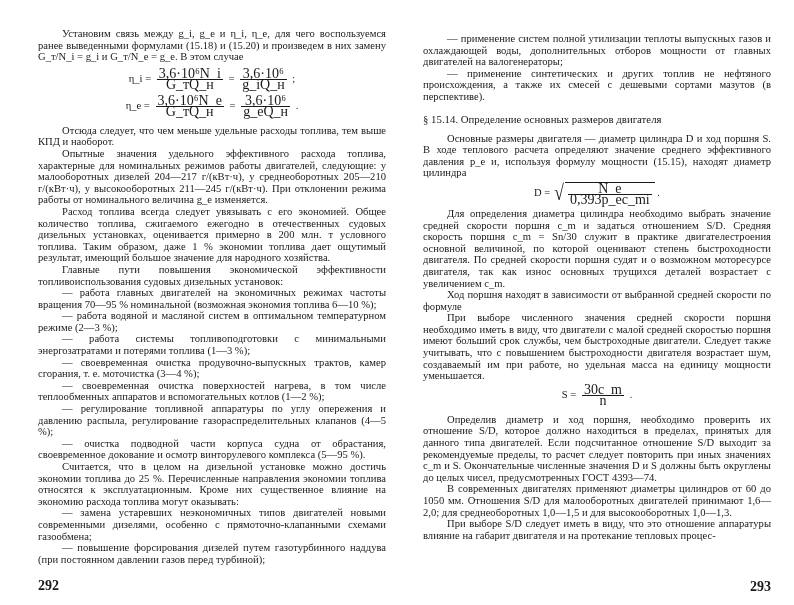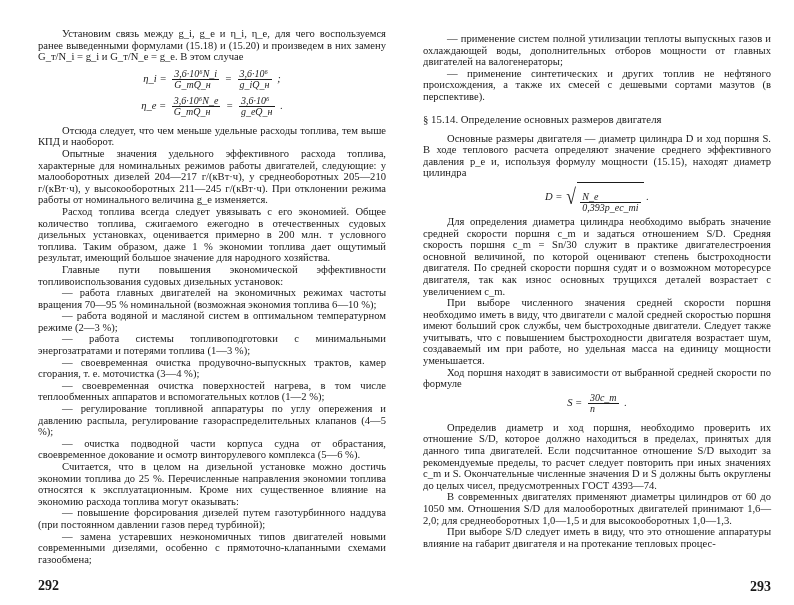--- a/index.html
+++ b/index.html
@@ -3,26 +3,26 @@
 <meta charset="utf-8">
 <style>
   html, body { margin:0; padding:0; background:#ffffff; }
   body { width:794px; height:605px; position:relative; overflow:hidden;
          font-family:"Liberation Serif", "DejaVu Serif", serif; color:#1a1a1a; }
   .page { position:absolute; top:16px; height:437px; }
   #left-page { left:38px; width:348px; }
   #right-page { left:423px; width:348px; }
   .p { font-size:10.6px; line-height:11.6px; text-align:justify; margin:0; }
   .ind { text-indent:24px; }
-  .formula { font-size:10.6px; text-align:center; line-height:13px; margin:0;font-style:italic; }
-  .frac { display:inline-block; vertical-align:middle; text-align:left; font-size:10px; line-height:10px; margin:0 3px; }
+  .formula { font-size:10.6px; text-align:center; line-height:13px; margin:0; }
+  .frac { display:inline-block; vertical-align:middle; text-align:center; font-size:14px; line-height:10px; margin:0 3px; }
   .frac .num { display:block; border-bottom:0.8px solid #1a1a1a; padding:0 2px; }
   .frac .den { display:block; padding:0 2px; }
   .sqrt { display:inline-block; vertical-align:middle; font-size:22px; line-height:22px; transform:scaleX(0.8); }
-  .rad { display:inline-block; vertical-align:middle; border-top:0.8px solid #1a1a1a; padding-top:9px; }
+  .rad { display:inline-block; vertical-align:middle; border-top:0.8px solid #1a1a1a; padding-top:1px; }
   .heading { font-weight:normal; font-size:10.8px; margin:0; line-height:12px; }
   .pnum { position:absolute; font-weight:bold; font-size:14px; }
 </style>
 </head>
 <body>
 
 <div id="left-page" class="page">
   <div style="position:absolute; top:12px; left:0; width:348px;">
     <p class="p ind">Установим связь между g_i, g_e и η_i, η_e, для чего воспользуемся ранее выведенными формулами (15.18) и (15.20) и произведем в них замену G_т/N_i = g_i и G_т/N_e = g_e. В этом случае</p>
     <div style="height:6px"></div>
@@ -45,46 +45,46 @@
     <p class="p ind">Отсюда следует, что чем меньше удельные расходы топлива, тем выше КПД и наоборот.</p>
     <p class="p ind">Опытные значения удельного эффективного расхода топлива, характерные для номинальных режимов работы двигателей, следующие: у малооборотных дизелей 204—217 г/(кВт·ч), у среднеоборотных 205—210 г/(кВт·ч), у высокооборотных 211—245 г/(кВт·ч). При отклонении режима работы от номинального величина g_e изменяется.</p>
     <p class="p ind">Расход топлива всегда следует увязывать с его экономией. Общее количество топлива, сжигаемого ежегодно в отечественных судовых дизельных установках, оценивается примерно в 200 млн. т условного топлива. Таким образом, даже 1 % экономии топлива дает ощутимый результат, имеющий большое значение для народного хозяйства.</p>
     <p class="p ind">Главные пути повышения экономической эффективности топливоиспользования судовых дизельных установок:</p>
     <p class="p ind">— работа главных двигателей на экономичных режимах частоты вращения 70—95 % номинальной (возможная экономия топлива 6—10 %);</p>
     <p class="p ind">— работа водяной и масляной систем в оптимальном температурном режиме (2—3 %);</p>
     <p class="p ind">— работа системы топливоподготовки с минимальными энергозатратами и потерями топлива (1—3 %);</p>
     <p class="p ind">— своевременная очистка продувочно-выпускных трактов, камер сгорания, т. е. моточистка (3—4 %);</p>
     <p class="p ind">— своевременная очистка поверхностей нагрева, в том числе теплообменных аппаратов и вспомогательных котлов (1—2 %);</p>
     <p class="p ind">— регулирование топливной аппаратуры по углу опережения и давлению распыла, регулирование газораспределительных клапанов (4—5 %);</p>
-    <p class="p ind">— очистка подводной части корпуса судна от обрастания, своевременное докование и осмотр винторулевого комплекса (5—6 %).</p>
+    <p class="p ind">— очистка подводной части корпуса судна от обрастания, своевременное докование и осмотр винторулевого комплекса (5—95 %).</p>
     <p class="p ind">Считается, что в целом на дизельной установке можно достичь экономии топлива до 25 %. Перечисленные направления экономии топлива относятся к эксплуатационным. Кроме них существенное влияние на экономию расхода топлива могут оказывать:</p>
+    <p class="p ind">— замена устаревших неэкономичных типов двигателей новыми современными дизелями, особенно с прямоточно-клапанными схемами газообмена;</p>
     <p class="p ind">— повышение форсирования дизелей путем газотурбинного наддува (при постоянном давлении газов перед турбиной);</p>
-    <p class="p ind">— замена устаревших неэкономичных типов двигателей новыми современными дизелями, особенно с прямоточно-клапанными схемами газообмена;</p>
   </div>
   <span class="pnum" style="left:0; top:562px;">292</span>
 </div>
 
 <div id="right-page" class="page">
   <div style="position:absolute; top:17px; left:0; width:348px;">
     <p class="p ind">— применение систем полной утилизации теплоты выпускных газов и охлаждающей воды, дополнительных отборов мощности от главных двигателей на валогенераторы;</p>
     <p class="p ind">— применение синтетических и других топлив не нефтяного происхождения, а также их смесей с дешевыми сортами мазутов (в перспективе).</p>
     <div style="height:10px"></div>
     <p class="heading">§ 15.14. Определение основных размеров двигателя</p>
     <div style="height:8px"></div>
     <p class="p ind">Основные размеры двигателя — диаметр цилиндра D и ход поршня S. В ходе теплового расчета определяют значение среднего эффективного давления p_e и, используя формулу мощности (15.15), находят диаметр цилиндра</p>
     <div style="height:3px"></div>
     <p class="formula">
       <span>D =</span>
       <span class="sqrt">√</span><span class="rad"><span class="frac"><span class="num">N_e</span><span class="den">0,393p_ec_mi</span></span></span>
       <span>.</span>
     </p>
     <div style="height:3px"></div>
     <p class="p ind">Для определения диаметра цилиндра необходимо выбрать значение средней скорости поршня c_m и задаться отношением S/D. Средняя скорость поршня c_m = Sn/30 служит в практике двигателестроения основной величиной, по которой оценивают степень быстроходности двигателя. По средней скорости поршня судят и о возможном моторесурсе двигателя, так как износ основных трущихся деталей возрастает с увеличением c_m.</p>
+    <p class="p ind">Ход поршня находят в зависимости от выбранной средней скорости по формуле</p>
     <p class="p ind">При выборе численного значения средней скорости поршня необходимо иметь в виду, что двигатели с малой средней скоростью поршня имеют больший срок службы, чем быстроходные двигатели. Следует также учитывать, что с повышением быстроходности двигателя возрастает шум, создаваемый им при работе, но удельная масса на единицу мощности уменьшается.</p>
-    <p class="p ind">Ход поршня находят в зависимости от выбранной средней скорости по формуле</p>
     <div style="height:3px"></div>
     <p class="formula">
       <span>S =</span>
       <span class="frac"><span class="num">30c_m</span><span class="den">n</span></span>
       <span>.</span>
     </p>
     <div style="height:8px"></div>
     <p class="p ind">Определив диаметр и ход поршня, необходимо проверить их отношение S/D, которое должно находиться в пределах, принятых для данного типа двигателей. Если подсчитанное отношение S/D выходит за рекомендуемые пределы, то расчет следует повторить при иных значениях c_m и S. Окончательные численные значения D и S должны быть округлены до целых чисел, предусмотренных ГОСТ 4393—74.</p>
     <p class="p ind">В современных двигателях применяют диаметры цилиндров от 60 до 1050 мм. Отношения S/D для малооборотных двигателей принимают 1,6—2,0; для среднеоборотных 1,0—1,5 и для высокооборотных 1,0—1,3.</p>
     <p class="p ind">При выборе S/D следует иметь в виду, что это отношение аппаратуры влияние на габарит двигателя и на протекание тепловых процес-</p>

